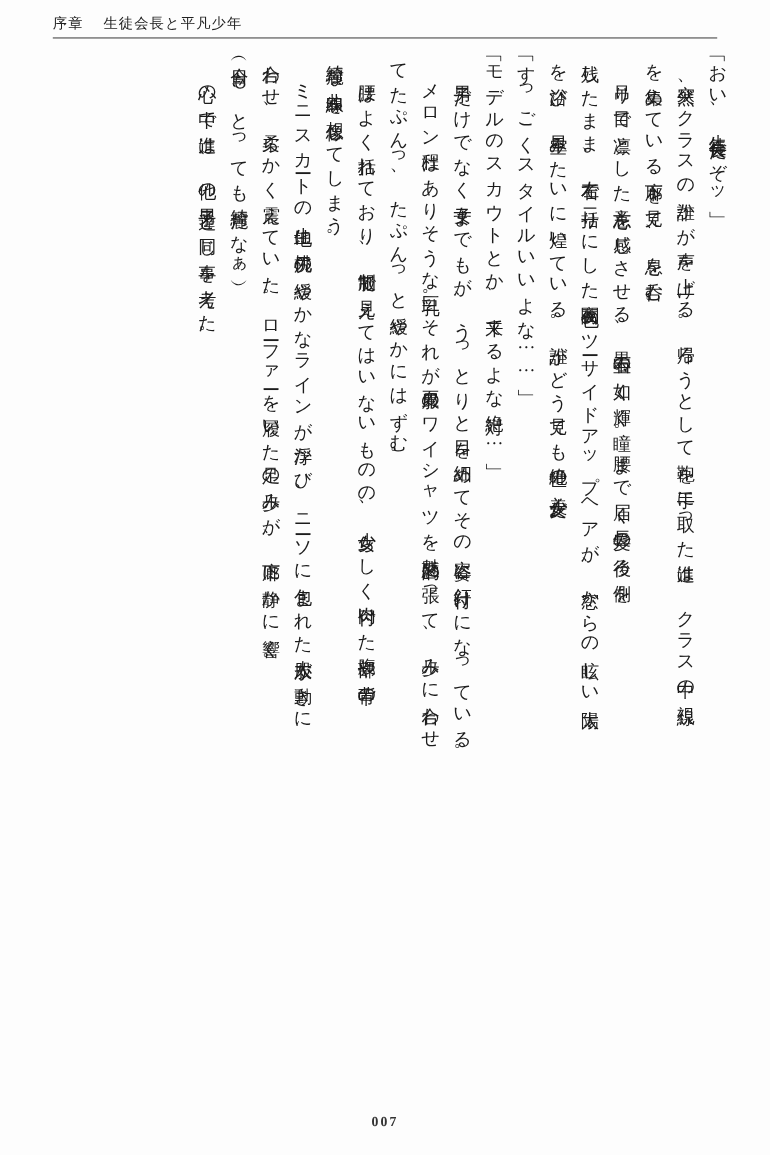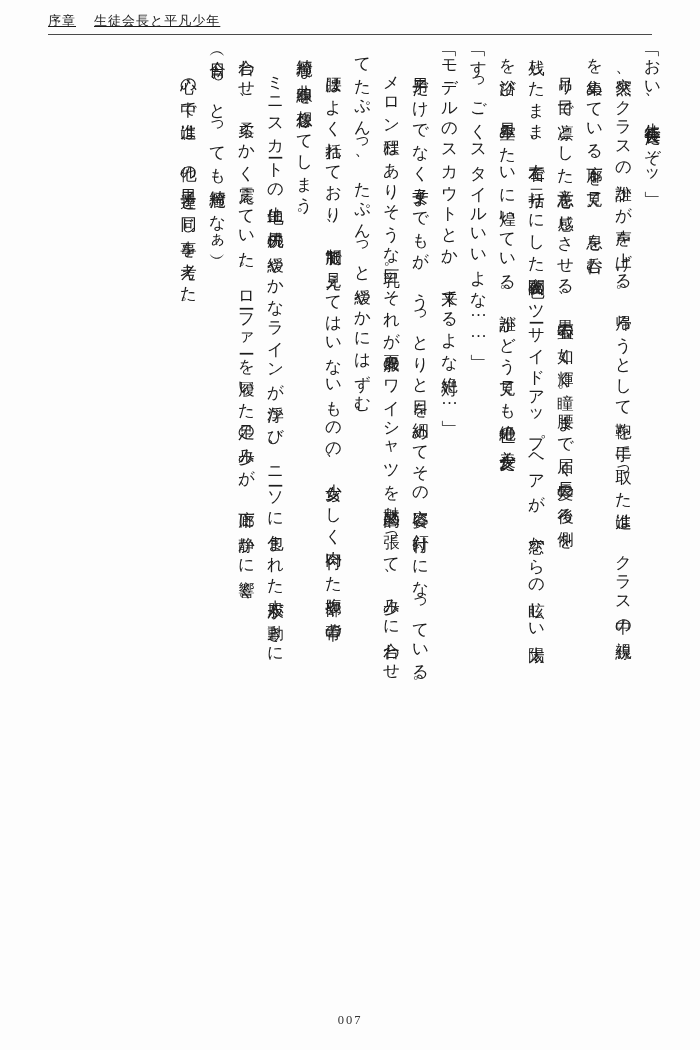--- a/index.html
+++ b/index.html
@@ -25,21 +25,20 @@
   
   .header {
     position: absolute;
     top: 8px;
     left: 48px;
     right: 48px;
     height: 26px;
     display: flex;
     align-items: center;
     border-bottom: 1px solid #4a4a4a;
-    text-decoration: underline;
   }
   .header .chap-num {
     font-size: 13px;
     letter-spacing: 1px;
     color: #222;
   }
   .header .chap-title {
     font-size: 13px;
     letter-spacing: 1px;
     color: #222;
@@ -76,20 +75,21 @@
   .page-number {
     position: absolute;
     bottom: 22px;
     left: 0;
     width: 700px;
     text-align: center;
     font-size: 12.5px;
     letter-spacing: 2px;
     color: #333;
     font-family: "Liberation Serif", "DejaVu Serif", serif;
+    font-weight: bold;
   }
 </style>
 </head>
 <body>
 
 <div class="page">
 
   <div class="header">
     <span class="chap-num">序章</span>
     <span class="chap-title">生徒会長と平凡少年</span>

